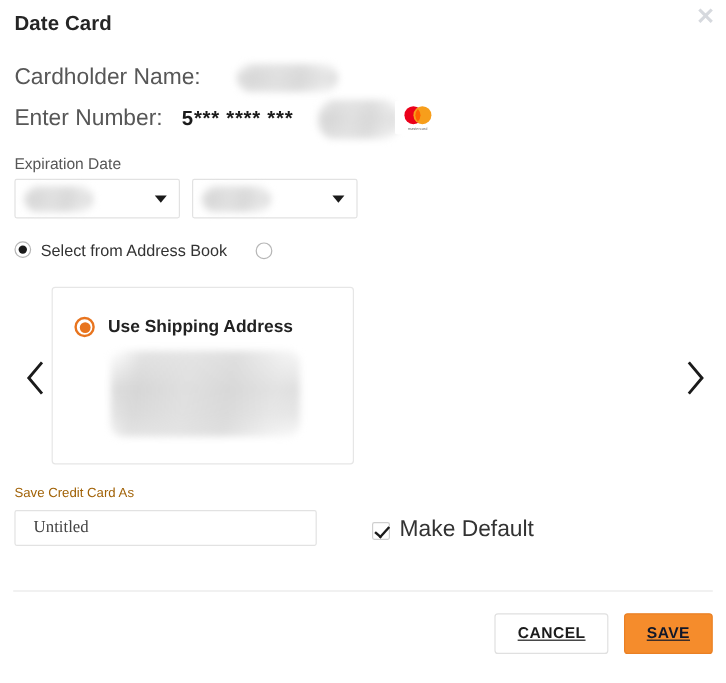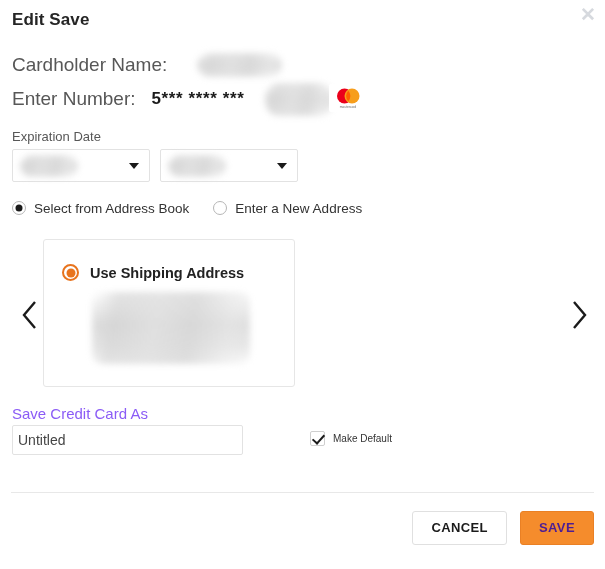--- a/index.html
+++ b/index.html
@@ -234,36 +234,36 @@
     width: 158px;
     height: 72px;
     border-radius: 10px;
   }
 
   
   #saveas-label {
     position: absolute;
     left: 12px;
     top: 405px;
-    font-size: 15px;
-    color: #8b5cf6;
+    font-size: 11px;
+    color: #a16207;
   }
   #saveas-input {
     position: absolute;
     left: 12px;
     top: 425px;
-    width: 231px;
+    width: 252px;
     height: 30px;
     border: 1px solid #e2e2e2;
     border-radius: 2px;
     background: #fff;
-    font-family: Liberation Sans, sans-serif;
+    font-family: Liberation Serif, serif;
     font-size: 14px;
     color: #444;
-    padding: 0 5px;
+    padding: 0 15px;
   }
 
   
   #make-default {
     position: absolute;
     left: 310px;
     top: 431px;
     display: flex;
     align-items: center;
     cursor: pointer;
@@ -283,21 +283,21 @@
     position: absolute;
     left: 4px;
     top: 0px;
     width: 5px;
     height: 10px;
     border: solid #1b1b1b;
     border-width: 0 2.4px 2.4px 0;
     transform: rotate(42deg);
   }
   #make-default-label {
-    font-size: 10px;
+    font-size: 19px;
     color: #333;
   }
 
   
   #footer-divider {
     position: absolute;
     left: 11px;
     top: 492px;
     width: 583px;
     height: 1px;
@@ -314,38 +314,39 @@
   .btn {
     font-family: "Liberation Sans", sans-serif;
     font-size: 13px;
     font-weight: bold;
     letter-spacing: .4px;
     border-radius: 3px;
     cursor: pointer;
     height: 34px;
     padding: 0 18px;
     line-height: 32px;
+    text-decoration: underline;
   }
   #cancel-button {
     background: #fff;
     border: 1px solid #e0e0e0;
     color: #1b1b1b;
   }
   #save-button {
     background: #f58c2c;
     border: 1px solid #ea8024;
-    color: #4c1d95;
+    color: #0f172a;
   }
 </style>
 </head>
 <body>
 
 <div id="close-btn">✕</div>
 
-<div id="page-title">Edit Save</div>
+<div id="page-title">Date Card</div>
 
 <div class="field-row" id="row-name">
   <span class="field-label">Cardholder Name:</span>
   <span class="blur" id="name-blur"></span>
 </div>
 
 <div class="field-row" id="row-num">
   <span class="field-label">Enter Number:</span>
   <span id="card-number-text">5*** **** ***</span>
 </div>
@@ -371,21 +372,20 @@
   <span class="select-caret"></span>
 </div>
 
 <div id="addr-mode">
   <div class="radio-opt">
     <span class="radio-dot checked"></span>
     <span>Select from Address Book</span>
   </div>
   <div class="radio-opt">
     <span class="radio-dot"></span>
-    <span>Enter a New Address</span>
   </div>
 </div>
 
 <div class="carousel-arrow" id="arrow-prev">
   <svg width="17" height="30" viewBox="0 0 17 30">
     <polyline points="14,2 3,15 14,28" fill="none" stroke="#1b1b1b" stroke-width="2.4"></polyline>
   </svg>
 </div>
 <div class="carousel-arrow" id="arrow-next">
   <svg width="17" height="30" viewBox="0 0 17 30">

